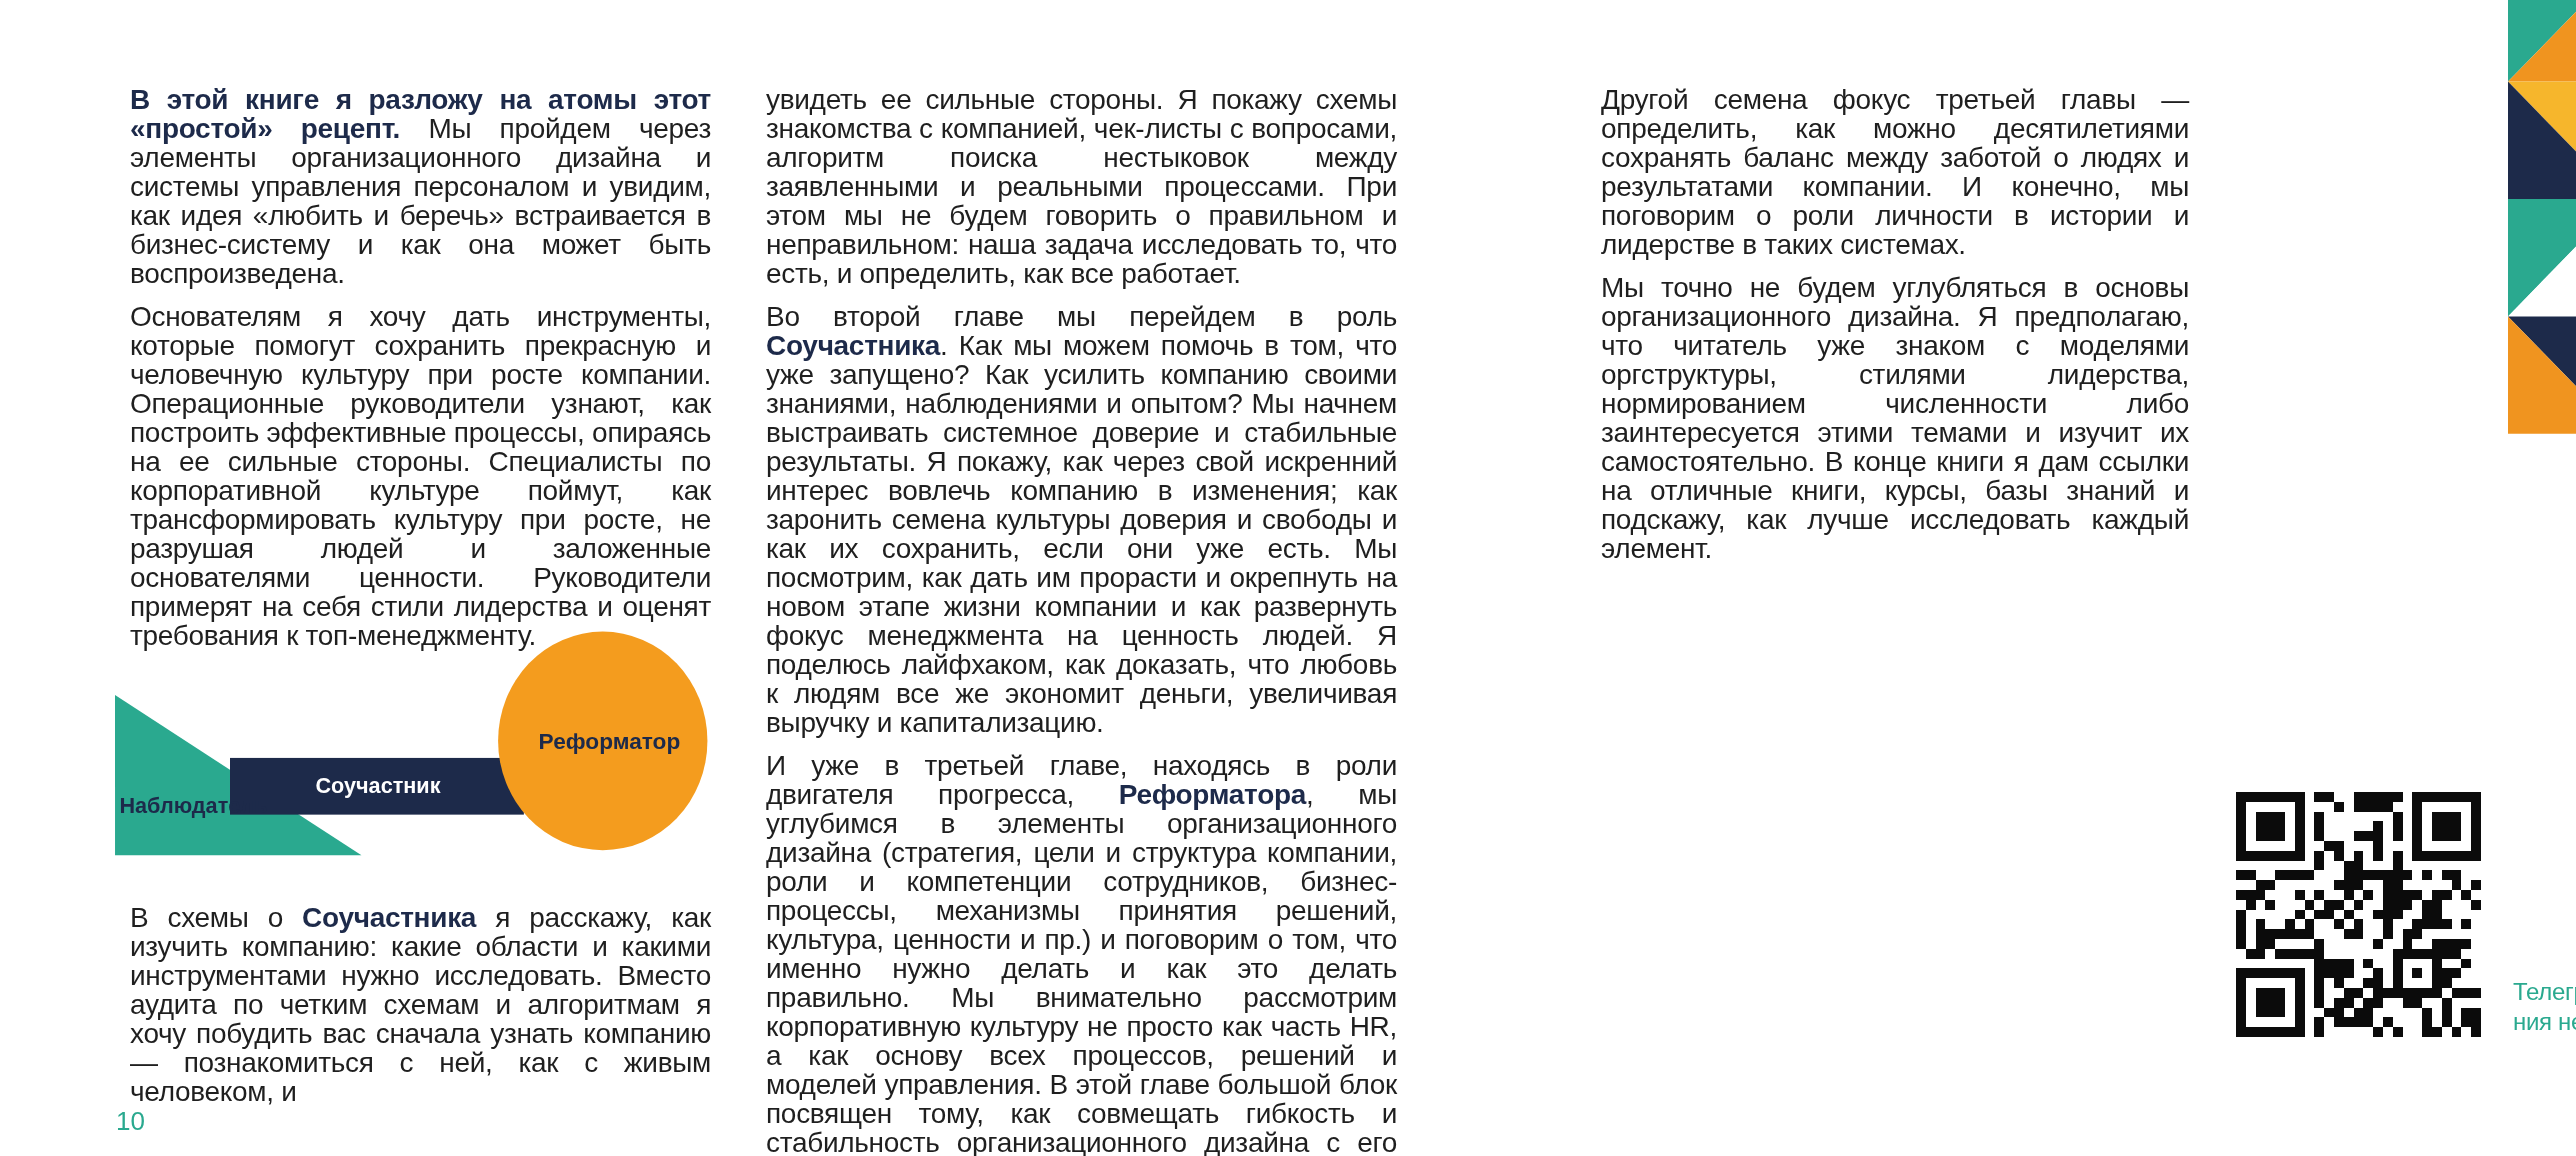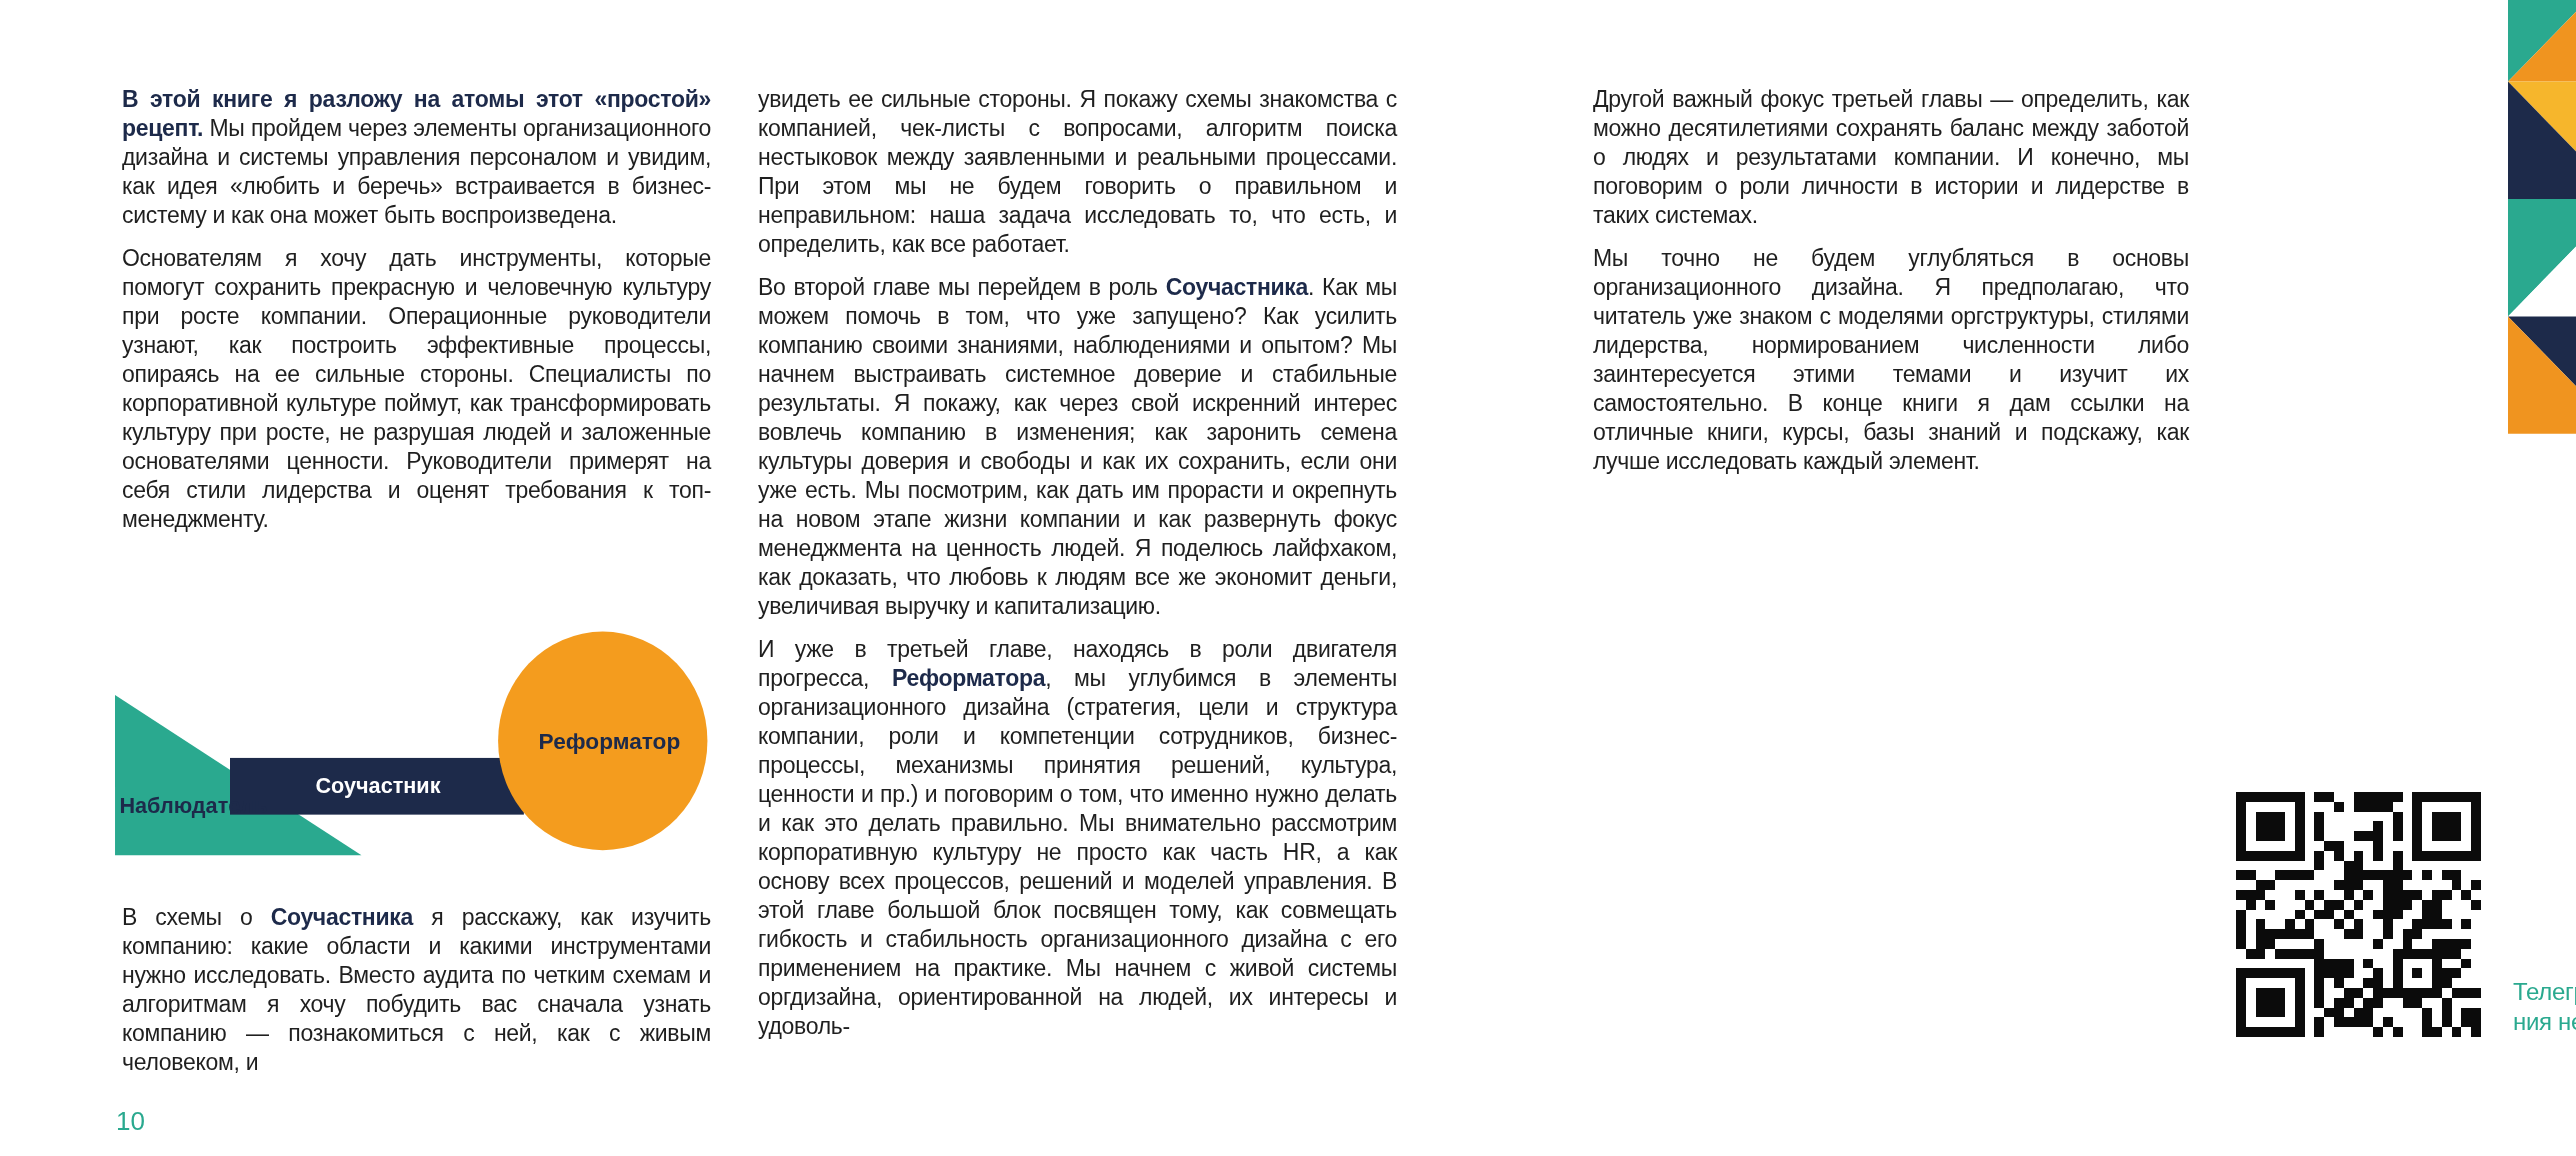--- a/index.html
+++ b/index.html
@@ -6,21 +6,21 @@
     --navy:#1d2a4a; --teal:#2aa98f; --orange:#f0941f; --yellow:#f6b62c;
     --circle-orange:#f49c1e; --text:#1f1f1f; --qr:#0b0b0b; --white:#ffffff;
   }
   html,body{margin:0;padding:0;}
   body{
     width:2921px;height:1157px;position:relative;background:var(--white);
     font-family:"Liberation Sans", sans-serif;color:var(--text);overflow:hidden;
   }
   .col{position:absolute;}
   .para{
-    margin:0 0 14px 8px;text-align:justify;font-size:23px;line-height:29px;
+    margin:0 0 14px 16px;text-align:justify;font-size:28px;line-height:29px;
     letter-spacing:-0.3px;color:var(--text);
   }
   .para .lead{color:var(--navy);font-weight:700;}
   #col1{left:114px;top:85px;width:597px;}
   #col2{left:750px;top:85px;width:647px;}
   #col3{left:1585px;top:85px;width:604px;}
   #col1-bottom{left:114px;top:903px;width:597px;}
   #diagram{position:absolute;left:114px;top:630px;width:596px;height:228px;}
   #page-number{
     position:absolute;left:116px;top:1060px;font-size:26px;line-height:26px;
@@ -41,21 +41,21 @@
 <div id="col1" class="col">
     <p class="para"><b class="lead">В этой книге я разложу на атомы этот «простой» рецепт.</b><span> Мы пройдем через элементы организационного дизайна и системы управления персоналом и увидим, как идея «любить и беречь» встраивается в бизнес-систему и как она может быть воспроизведена.</span></p>
     <p class="para"><span>Основателям я хочу дать инструменты, которые помогут сохранить прекрасную и человечную культуру при росте компании. Операционные руководители узнают, как построить эффективные процессы, опираясь на ее сильные стороны. Специалисты по корпоративной культуре поймут, как трансформировать культуру при росте, не разрушая людей и заложенные основателями ценности. Руководители примерят на себя стили лидерства и оценят требования к топ-менеджменту.</span></p>
   </div>
 <div id="col2" class="col">
     <p class="para"><span>увидеть ее сильные стороны. Я покажу схемы знакомства с компанией, чек-листы с вопросами, алгоритм поиска нестыковок между заявленными и реальными процессами. При этом мы не будем говорить о правильном и неправильном: наша задача исследовать то, что есть, и определить, как все работает.</span></p>
     <p class="para"><span>Во второй главе мы перейдем в роль </span><b class="lead">Соучастника</b><span>. Как мы можем помочь в том, что уже запущено? Как усилить компанию своими знаниями, наблюдениями и опытом? Мы начнем выстраивать системное доверие и стабильные результаты. Я покажу, как через свой искренний интерес вовлечь компанию в изменения; как заронить семена культуры доверия и свободы и как их сохранить, если они уже есть. Мы посмотрим, как дать им прорасти и окрепнуть на новом этапе жизни компании и как развернуть фокус менеджмента на ценность людей. Я поделюсь лайфхаком, как доказать, что любовь к людям все же экономит деньги, увеличивая выручку и капитализацию.</span></p>
     <p class="para"><span>И уже в третьей главе, находясь в роли двигателя прогресса, </span><b class="lead">Реформатора</b><span>, мы углубимся в элементы организационного дизайна (стратегия, цели и структура компании, роли и компетенции сотрудников, бизнес-процессы, механизмы принятия решений, культура, ценности и пр.) и поговорим о том, что именно нужно делать и как это делать правильно. Мы внимательно рассмотрим корпоративную культуру не просто как часть HR, а как основу всех процессов, решений и моделей управления. В этой главе большой блок посвящен тому, как совмещать гибкость и стабильность организационного дизайна с его применением на практике. Мы начнем с живой системы оргдизайна, ориентированной на людей, их интересы и удоволь-</span></p>
   </div>
 <div id="col3" class="col">
-    <p class="para"><span>Другой важный фокус третьей главы — определить, как можно десятилетиями сохранять баланс между заботой о людях и результатами компании. И конечно, мы поговорим о роли личности в истории и лидерстве в таких системах.</span></p>
+    <p class="para"><span>Другой семена фокус третьей главы — определить, как можно десятилетиями сохранять баланс между заботой о людях и результатами компании. И конечно, мы поговорим о роли личности в истории и лидерстве в таких системах.</span></p>
     <p class="para"><span>Мы точно не будем углубляться в основы организационного дизайна. Я предполагаю, что читатель уже знаком с моделями оргструктуры, стилями лидерства, нормированием численности либо заинтересуется этими темами и изучит их самостоятельно. В конце книги я дам ссылки на отличные книги, курсы, базы знаний и подскажу, как лучше исследовать каждый элемент.</span></p>
   </div>
 <div id="col1-bottom" class="col">
     <p class="para"><span>В схемы о </span><b class="lead">Соучастника</b><span> я расскажу, как изучить компанию: какие области и какими инструментами нужно исследовать. Вместо аудита по четким схемам и алгоритмам я хочу побудить вас сначала узнать компанию — познакомиться с ней, как с живым человеком, и</span></p>
   </div>
 
 <div id="diagram">
   <svg width="596" height="228" viewBox="0 0 1156 442">
     <polygon points="2,126 2,437 480,437" fill="var(--teal)"></polygon>
     <rect x="225" y="248" width="570" height="110" fill="var(--navy)"></rect>

